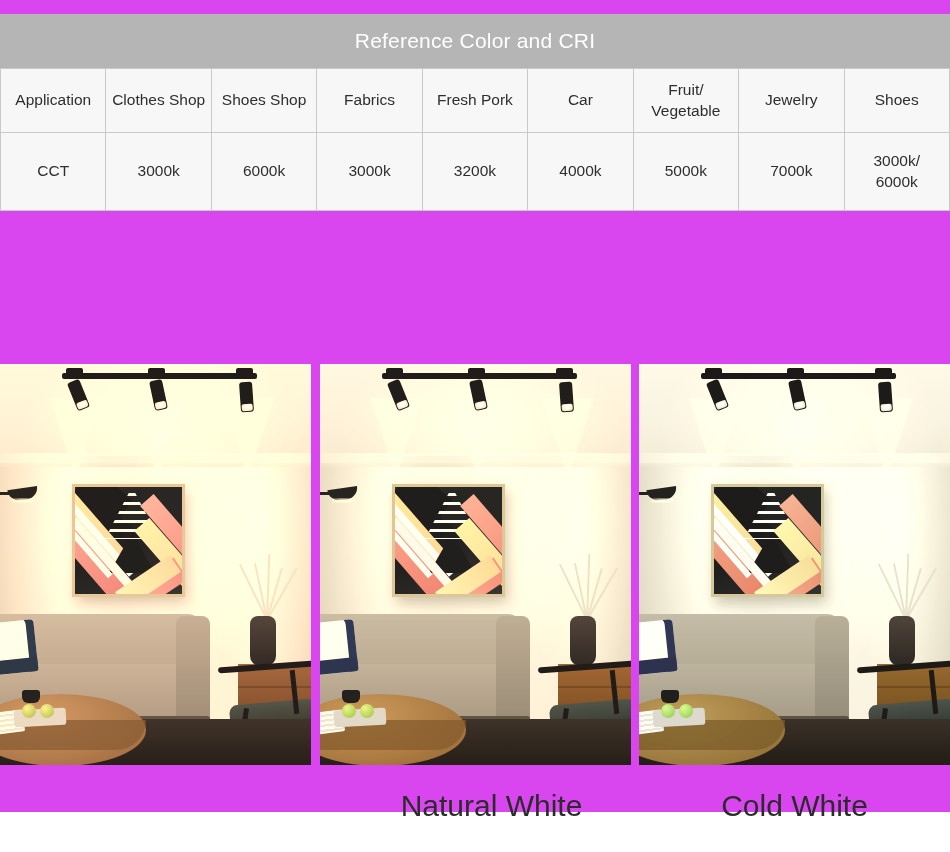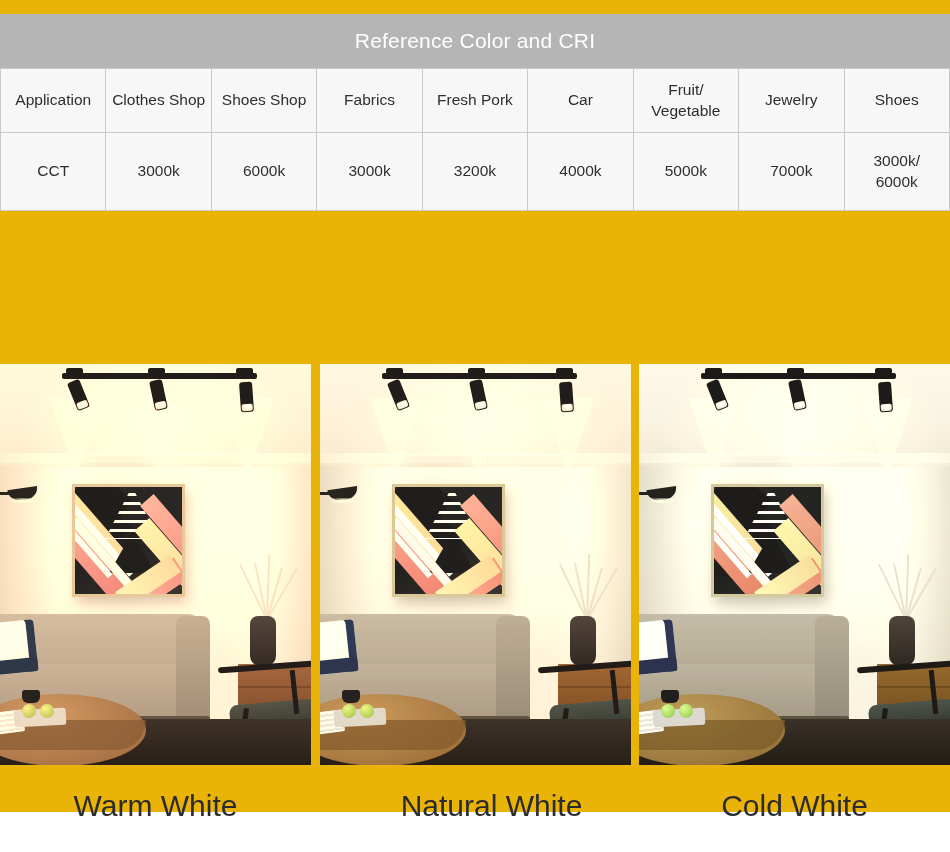--- a/index.html
+++ b/index.html
@@ -3,21 +3,21 @@
 <meta charset="utf-8">
 <style>
   * { box-sizing: border-box; margin: 0; padding: 0; }
   html, body {
     width: 950px;
     height: 852px;
     background: #ffffff;
     font-family: "Liberation Sans", sans-serif;
     overflow: hidden;
   }
-  .page { position: relative; width: 950px; height: 812px; background:#eab308; }
+  .page { position: relative; width: 950px; height: 812px; background:#d946ef; }
 
   
   .table-wrap { position:absolute; left:0; top:14px; width:950px; }
   .title-bar {
     height: 54px;
     background: #b5b5b5;
     color: #ffffff;
     display: flex;
     align-items: center;
     justify-content: center;
@@ -527,18 +527,17 @@
         <div class="paper"></div>
         <div class="tray"></div>
         <div class="mug"></div>
         <div class="apple a1"></div>
         <div class="apple a2"></div>
       </div>
     </div>
   </div>
 
   <div class="captions">
-    <div class="caption c1">Warm White</div>
     <div class="caption c2">Natural White</div>
     <div class="caption c3">Cold White</div>
   </div>
 
 </div>
 
 </body></html>

